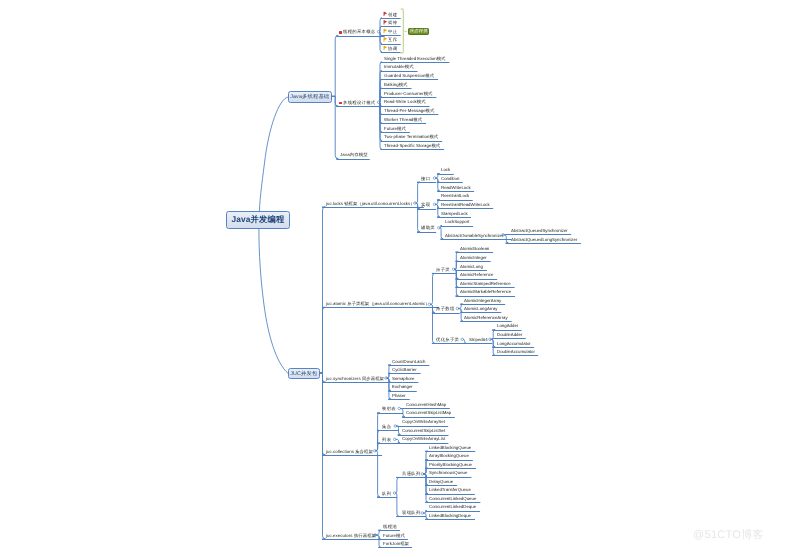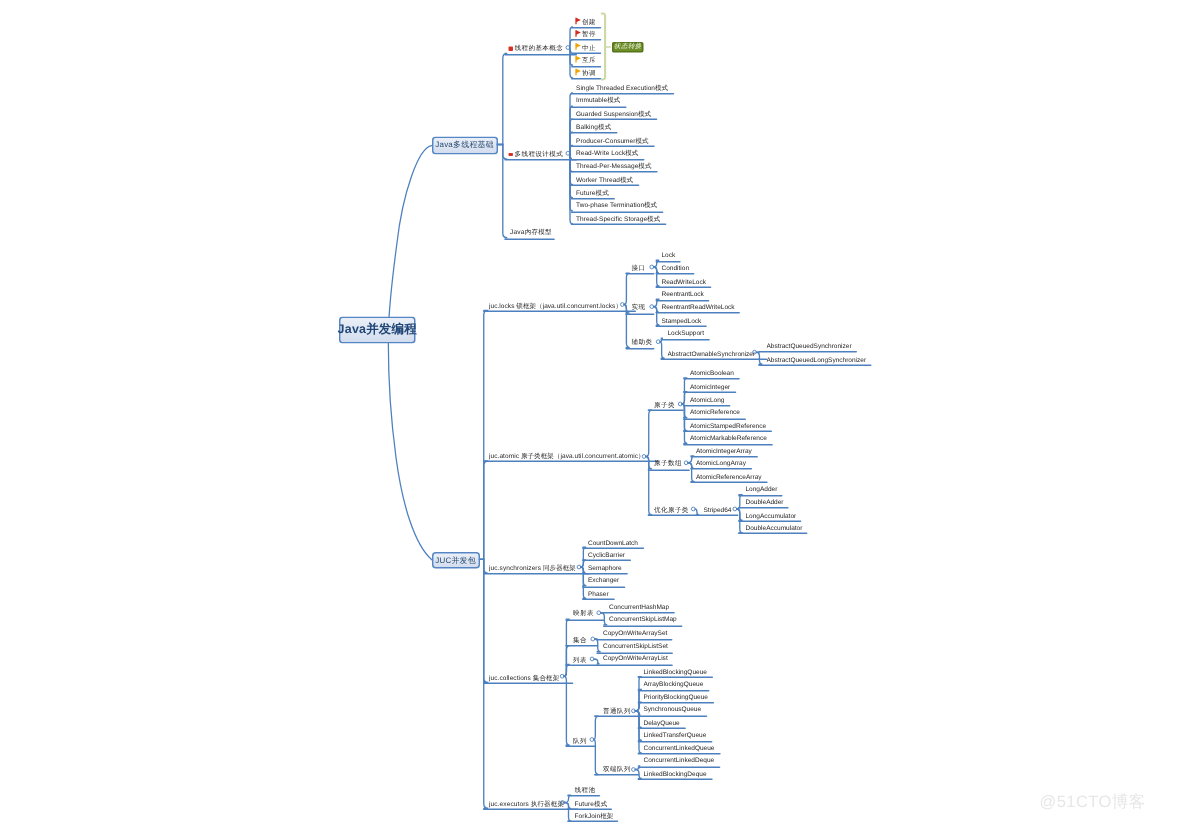--- a/index.html
+++ b/index.html
@@ -234,21 +234,21 @@
       <path d="M378.7 530.5H399.6375" fill="none" stroke="#4d80bf" stroke-width="1" stroke-linecap="round"></path>
       <path d="M378.7 539.5H407.54375" fill="none" stroke="#4d80bf" stroke-width="1" stroke-linecap="round"></path>
       <path d="M378.7 547.5H411.653125" fill="none" stroke="#4d80bf" stroke-width="1" stroke-linecap="round"></path>
       <path d="M376.2 535C 379 535 379 533.6525 379 532.55V532.55Q379 530.1 380.8375 530.1H378.7" fill="none" stroke="#4d80bf" stroke-width="0.9" stroke-linecap="round"></path>
       <path d="M376.2 535C 379 535 379 536.0725 379 536.95V536.95Q379 538.9 380.4625 538.9H378.7" fill="none" stroke="#4d80bf" stroke-width="0.9" stroke-linecap="round"></path>
       <path d="M376.2 535C 379 535 379 536.43 379 537.6V544.8Q379 547.4 380.95 547.4H378.7" fill="none" stroke="#4d80bf" stroke-width="0.9" stroke-linecap="round"></path>
       <path d="M331.25 96.3H335.2V38.6Q335.2 35.6 338.2 35.6H336.7" fill="none" stroke="#4d80bf" stroke-width="0.9" stroke-linecap="round"></path>
       <path d="M331.25 96.3H335.2V103.1Q335.2 106.1 338.2 106.1H336.7" fill="none" stroke="#4d80bf" stroke-width="0.9" stroke-linecap="round"></path>
       <path d="M331.25 96.3H335.2V155.5Q335.2 158.5 338.2 158.5H336.7" fill="none" stroke="#4d80bf" stroke-width="0.9" stroke-linecap="round"></path>
     </svg>
-<div class="boxnode root" style="font-size: 8.3px; letter-spacing: 0.15px; left: 226.2px; top: 211.2px; width: 51px; height: 17.6px;">Java并发编程</div>
+<div class="boxnode root" style="font-size: 8.3px; letter-spacing: 0.15px; left: 226.2px; top: 211.2px; width: 64px; height: 17.6px;">Java并发编程</div>
     <div class="boxnode" style="font-size: 5.3px; letter-spacing: 0.1667px; left: 287.75px; top: 90.85px; width: 43.5px; height: 11.5px;">Java多线程基础</div>
     <div class="boxnode" style="font-size: 5.3px; letter-spacing: 0.15px; left: 288.05px; top: 367.5px; width: 31.5px; height: 10.8px;">JUC并发包</div>
     <div class="bullet" style="left: 339.4px; top: 31px;"></div>
     <div class="lbl" style="left: 343.2px; top: 30.35px; font-size: 4.35px; letter-spacing: 0.3px;">线程的基本概念</div>
     <div class="bullet" style="left: 339.4px; top: 101.5px;"></div>
     <div class="lbl" style="left: 343.2px; top: 100.85px; font-size: 4.35px; letter-spacing: 0.3px;">多线程设计模式</div>
     <div class="lbl" style="left: 339.6px; top: 153.25px; font-size: 4.35px; letter-spacing: 0.15px;">Java内存模型</div>
     <div class="lbl" style="left: 387.9px; top: 12.75px; font-size: 4.35px; letter-spacing: 0.3px;">创建</div>
     <div class="lbl" style="left: 387.9px; top: 21.15px; font-size: 4.35px; letter-spacing: 0.3px;">暂停</div>
     <div class="lbl" style="left: 387.9px; top: 29.75px; font-size: 4.35px; letter-spacing: 0.3px;">中止</div>

